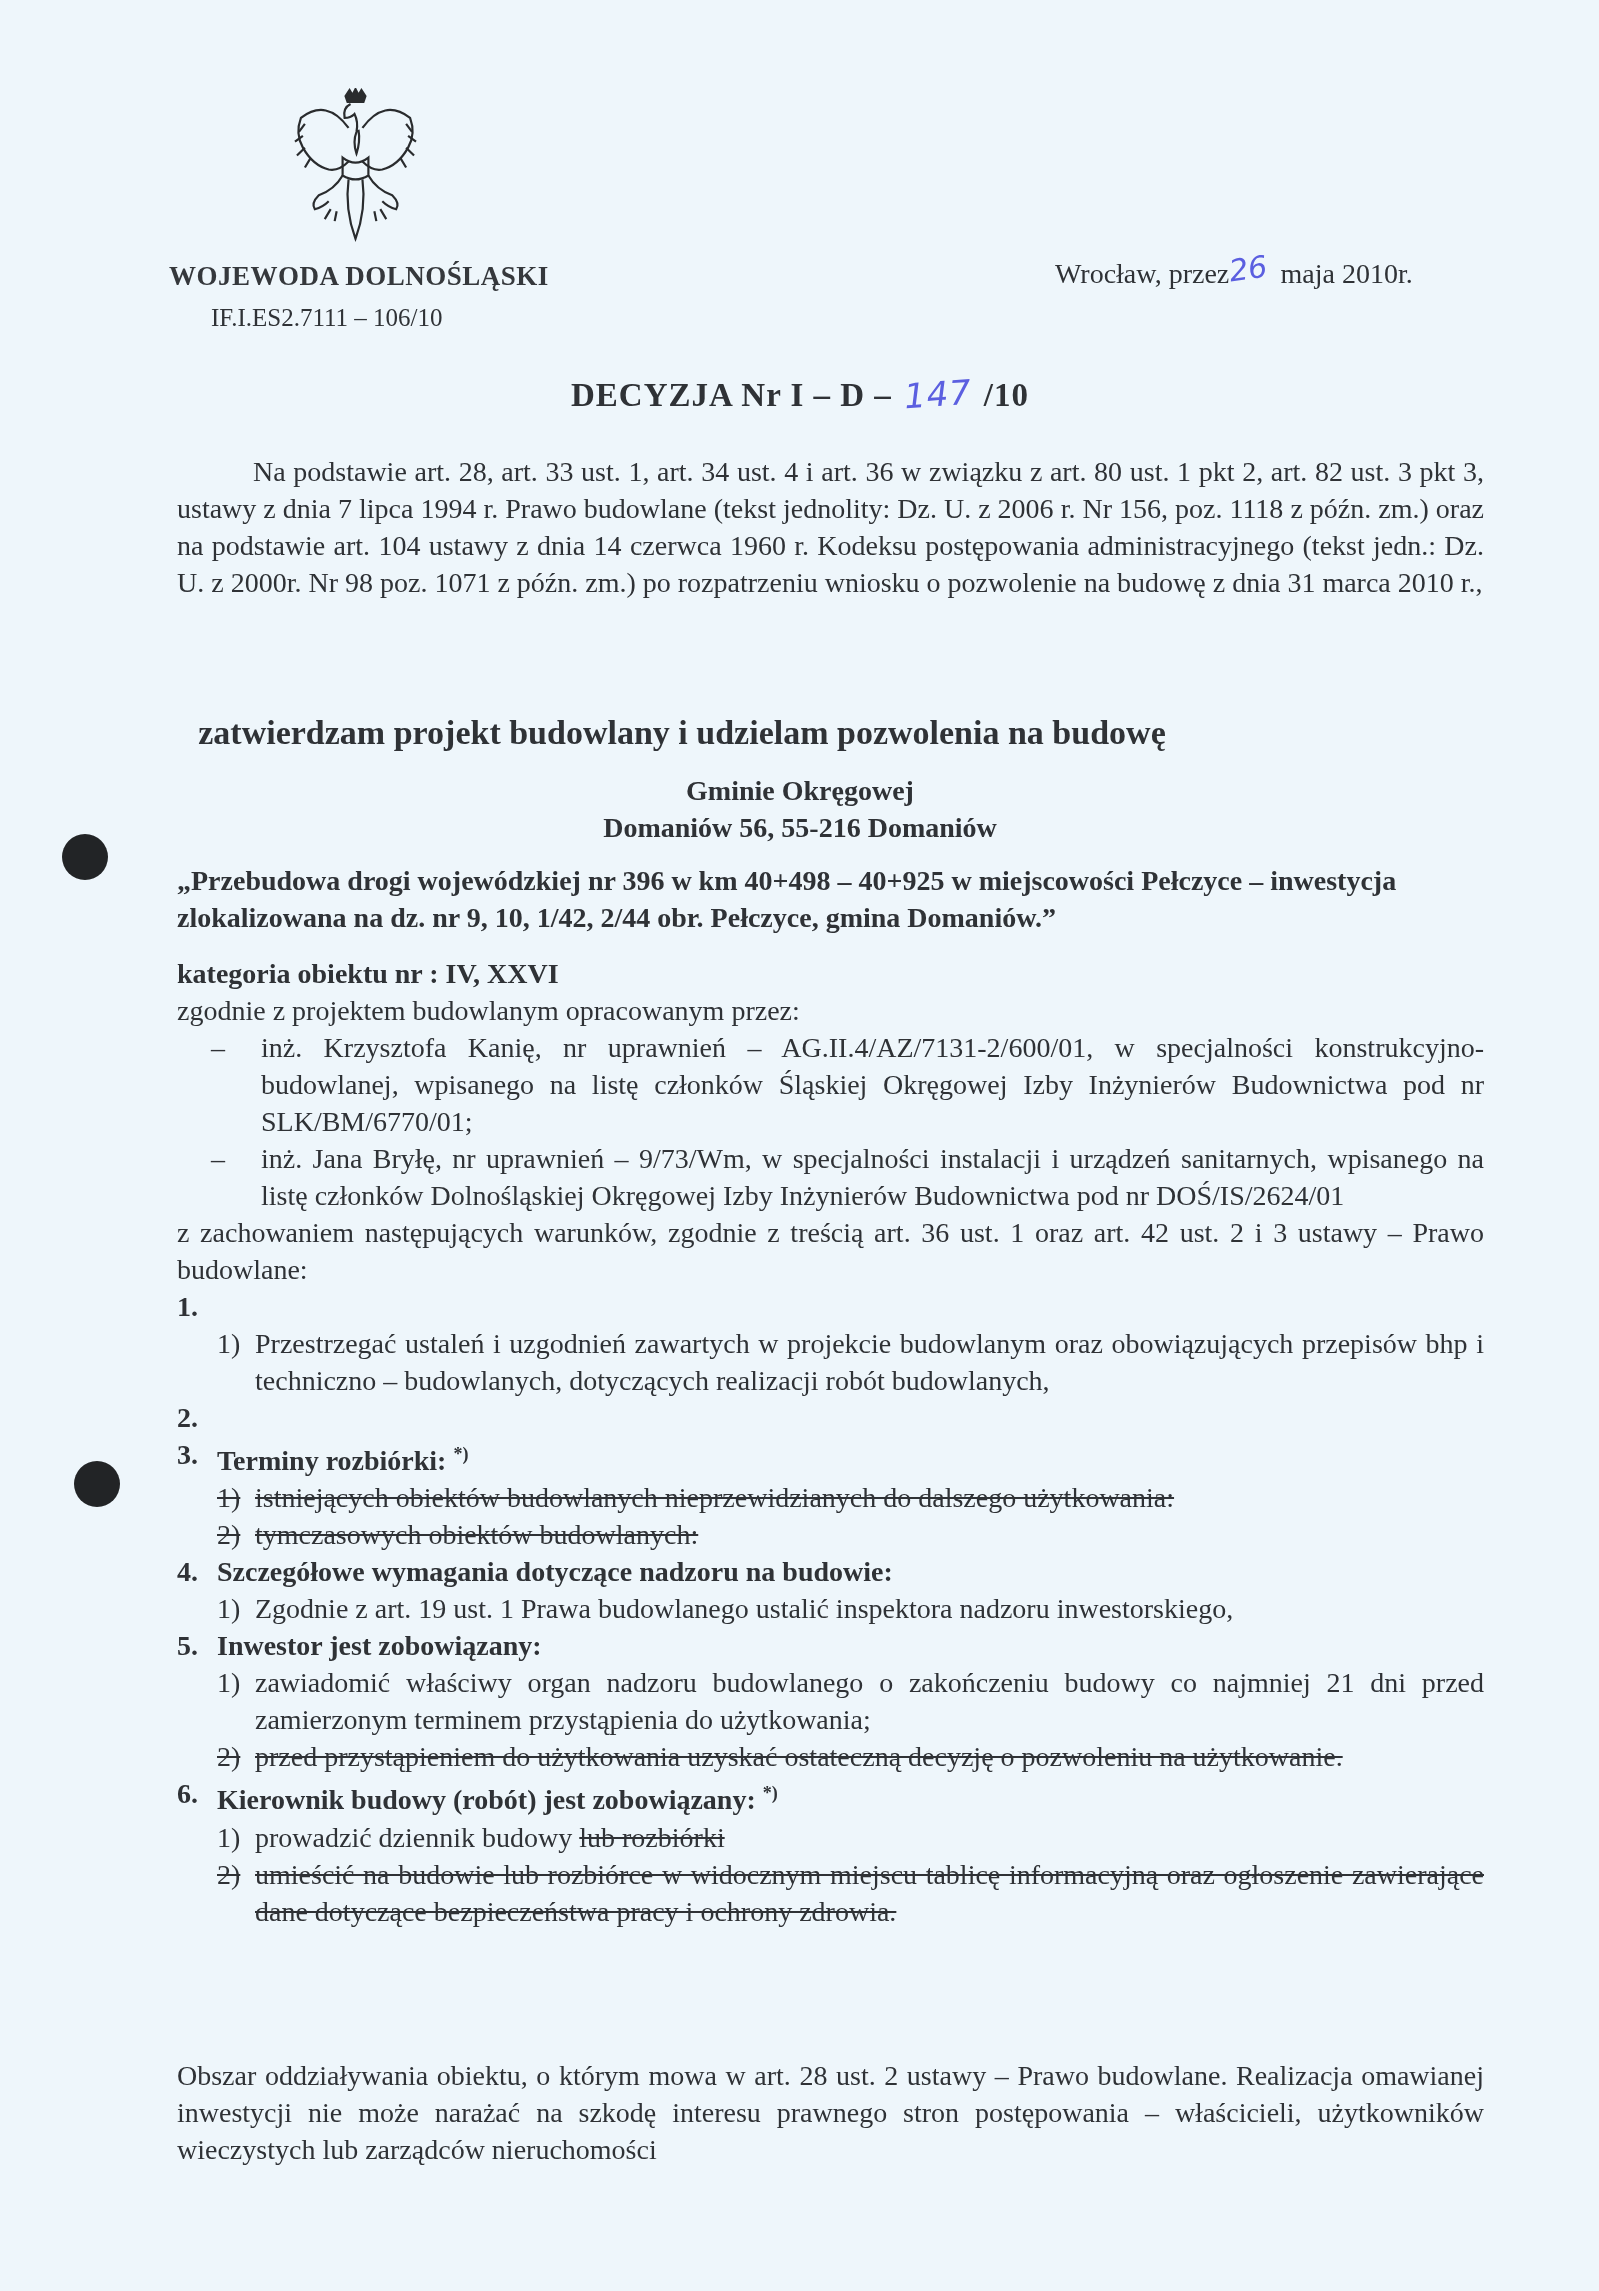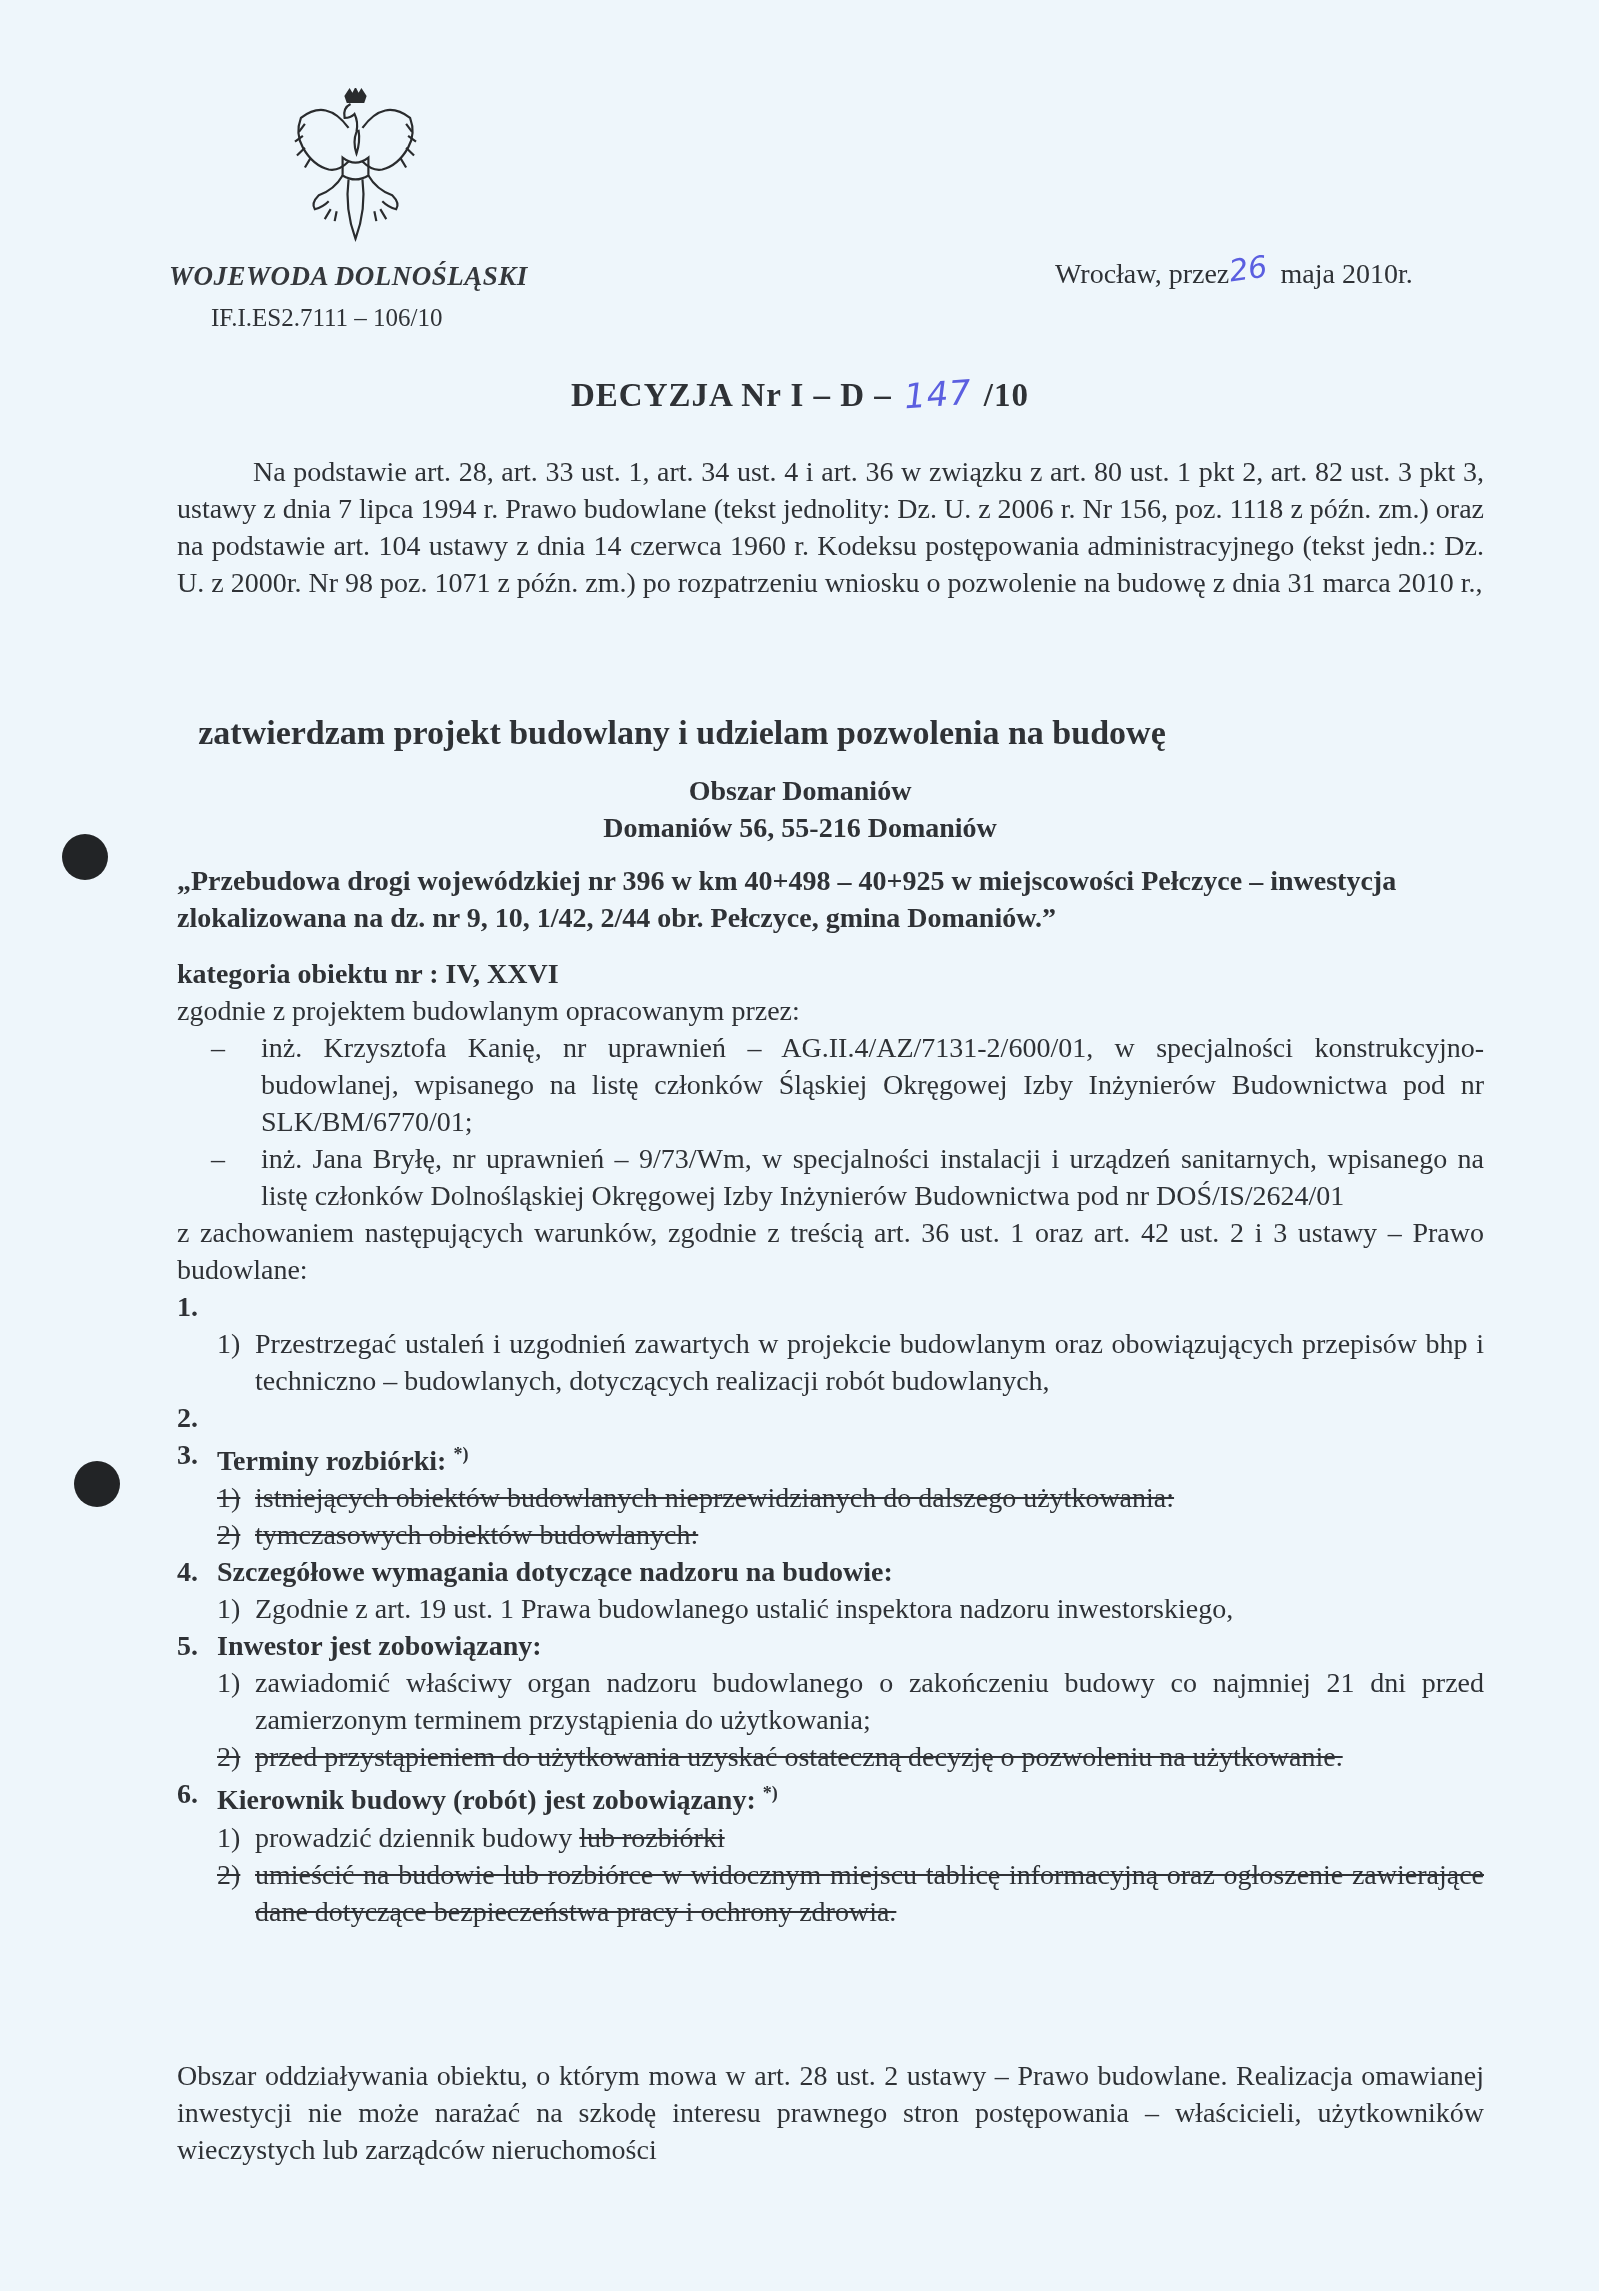--- a/index.html
+++ b/index.html
@@ -10,21 +10,21 @@
     overflow: hidden;
     font-family: "Liberation Serif", "DejaVu Serif", serif;
     color: #2f3236;
   }
   .punch {
     position: absolute; width: 46px; height: 46px; border-radius: 50%;
     background: #222426;
   }
   .eagle { position: absolute; left: 291px; top: 88px; width: 129px; height: 161px; }
   .hdr-left { position: absolute; left: 169px; top: 261px; }
-  .org { font-style: italic; font-weight: bold; font-size: 27px; letter-spacing: 0.5px; color: #35383c; }
+  .org { font-weight: bold; font-size: 27px; letter-spacing: 0.5px; color: #35383c; }
   .ref { font-size: 25px; margin-top: 12px; padding-left: 42px; }
   .date { position: absolute; left: 1055px; top: 255px; font-size: 28px; }
   .hand { font-family: "DejaVu Sans", sans-serif; color: #5b5fe0; font-style: italic; }
   .hand-day { font-size: 30px; display: inline-block; transform: translateY(-4px) rotate(-8deg); margin: 0 6px 0 0; }
   .title { position: absolute; left: 0; width: 1600px; top: 374px; text-align: center; font-weight: bold; font-size: 33px; letter-spacing: 1px; }
   .hand-num { font-size: 34px; font-weight: normal; display: inline-block; transform: rotate(-4deg); margin: 0 12px; }
   .body { position: absolute; left: 177px; width: 1307px; font-size: 28px; line-height: 37px; }
   .just { text-align: justify; }
   .p1 { top: 453px; text-indent: 76px; }
   .decide { position: absolute; left: 0; width: 1364px; top: 714px; text-align: center; font-weight: bold; font-size: 34px; }
@@ -76,21 +76,21 @@
 
 <div class="title">
   <span>DECYZJA Nr I – D –</span><span class="hand hand-num">147</span><span>/10</span>
 </div>
 
 <div class="body just p1">Na podstawie art. 28, art. 33 ust. 1, art. 34 ust. 4 i art. 36 w związku z art. 80 ust. 1 pkt 2, art. 82 ust. 3 pkt 3, ustawy z dnia 7 lipca 1994 r. Prawo budowlane (tekst jednolity: Dz. U. z 2006 r. Nr 156, poz. 1118 z późn. zm.) oraz na podstawie art. 104 ustawy z dnia 14 czerwca 1960 r. Kodeksu postępowania administracyjnego (tekst jedn.: Dz. U. z 2000r. Nr 98 poz. 1071 z późn. zm.) po rozpatrzeniu wniosku o pozwolenie na budowę z dnia 31 marca 2010 r.,</div>
 
 <div class="decide">zatwierdzam projekt budowlany i udzielam pozwolenia na budowę</div>
 
 <div class="inv">
-  <div>Obszar Domaniów</div>
+  <div>Gminie Okręgowej</div>
   <div>Domaniów 56, 55-216 Domaniów</div>
 </div>
 
 <div class="body project">„Przebudowa drogi wojewódzkiej nr 396 w km 40+498 – 40+925 w miejscowości Pełczyce – inwestycja zlokalizowana na dz. nr 9, 10, 1/42, 2/44 obr. Pełczyce, gmina Domaniów.”</div>
 
 <div class="body section">
   <div class="bold" style="margin-top:8px;">kategoria obiektu nr : IV, XXVI</div>
   <div>zgodnie z projektem budowlanym opracowanym przez:</div>
   <div id="designers">
       <div class="dash-item">

